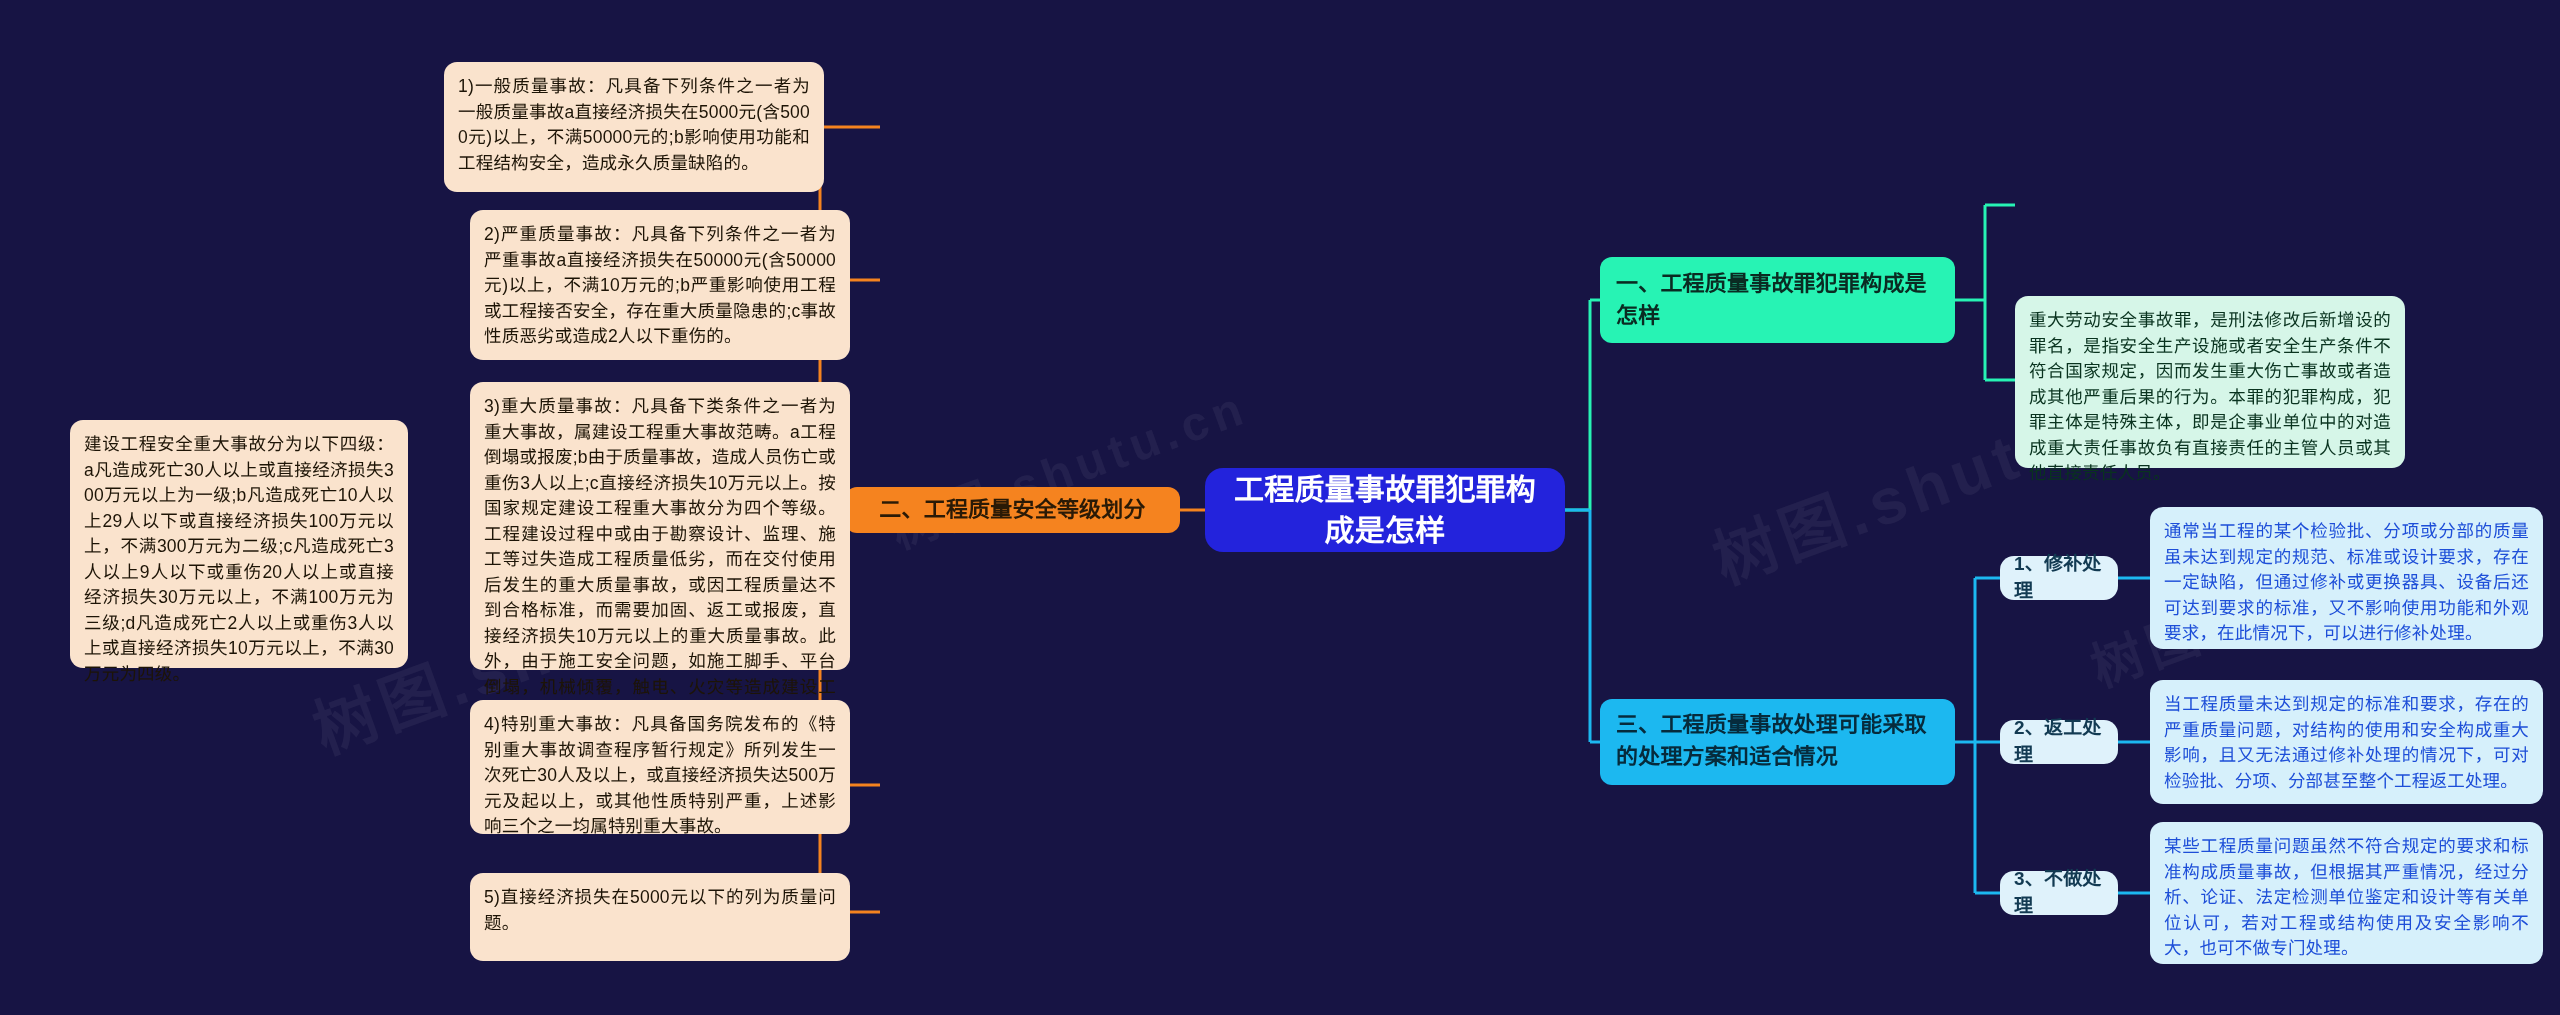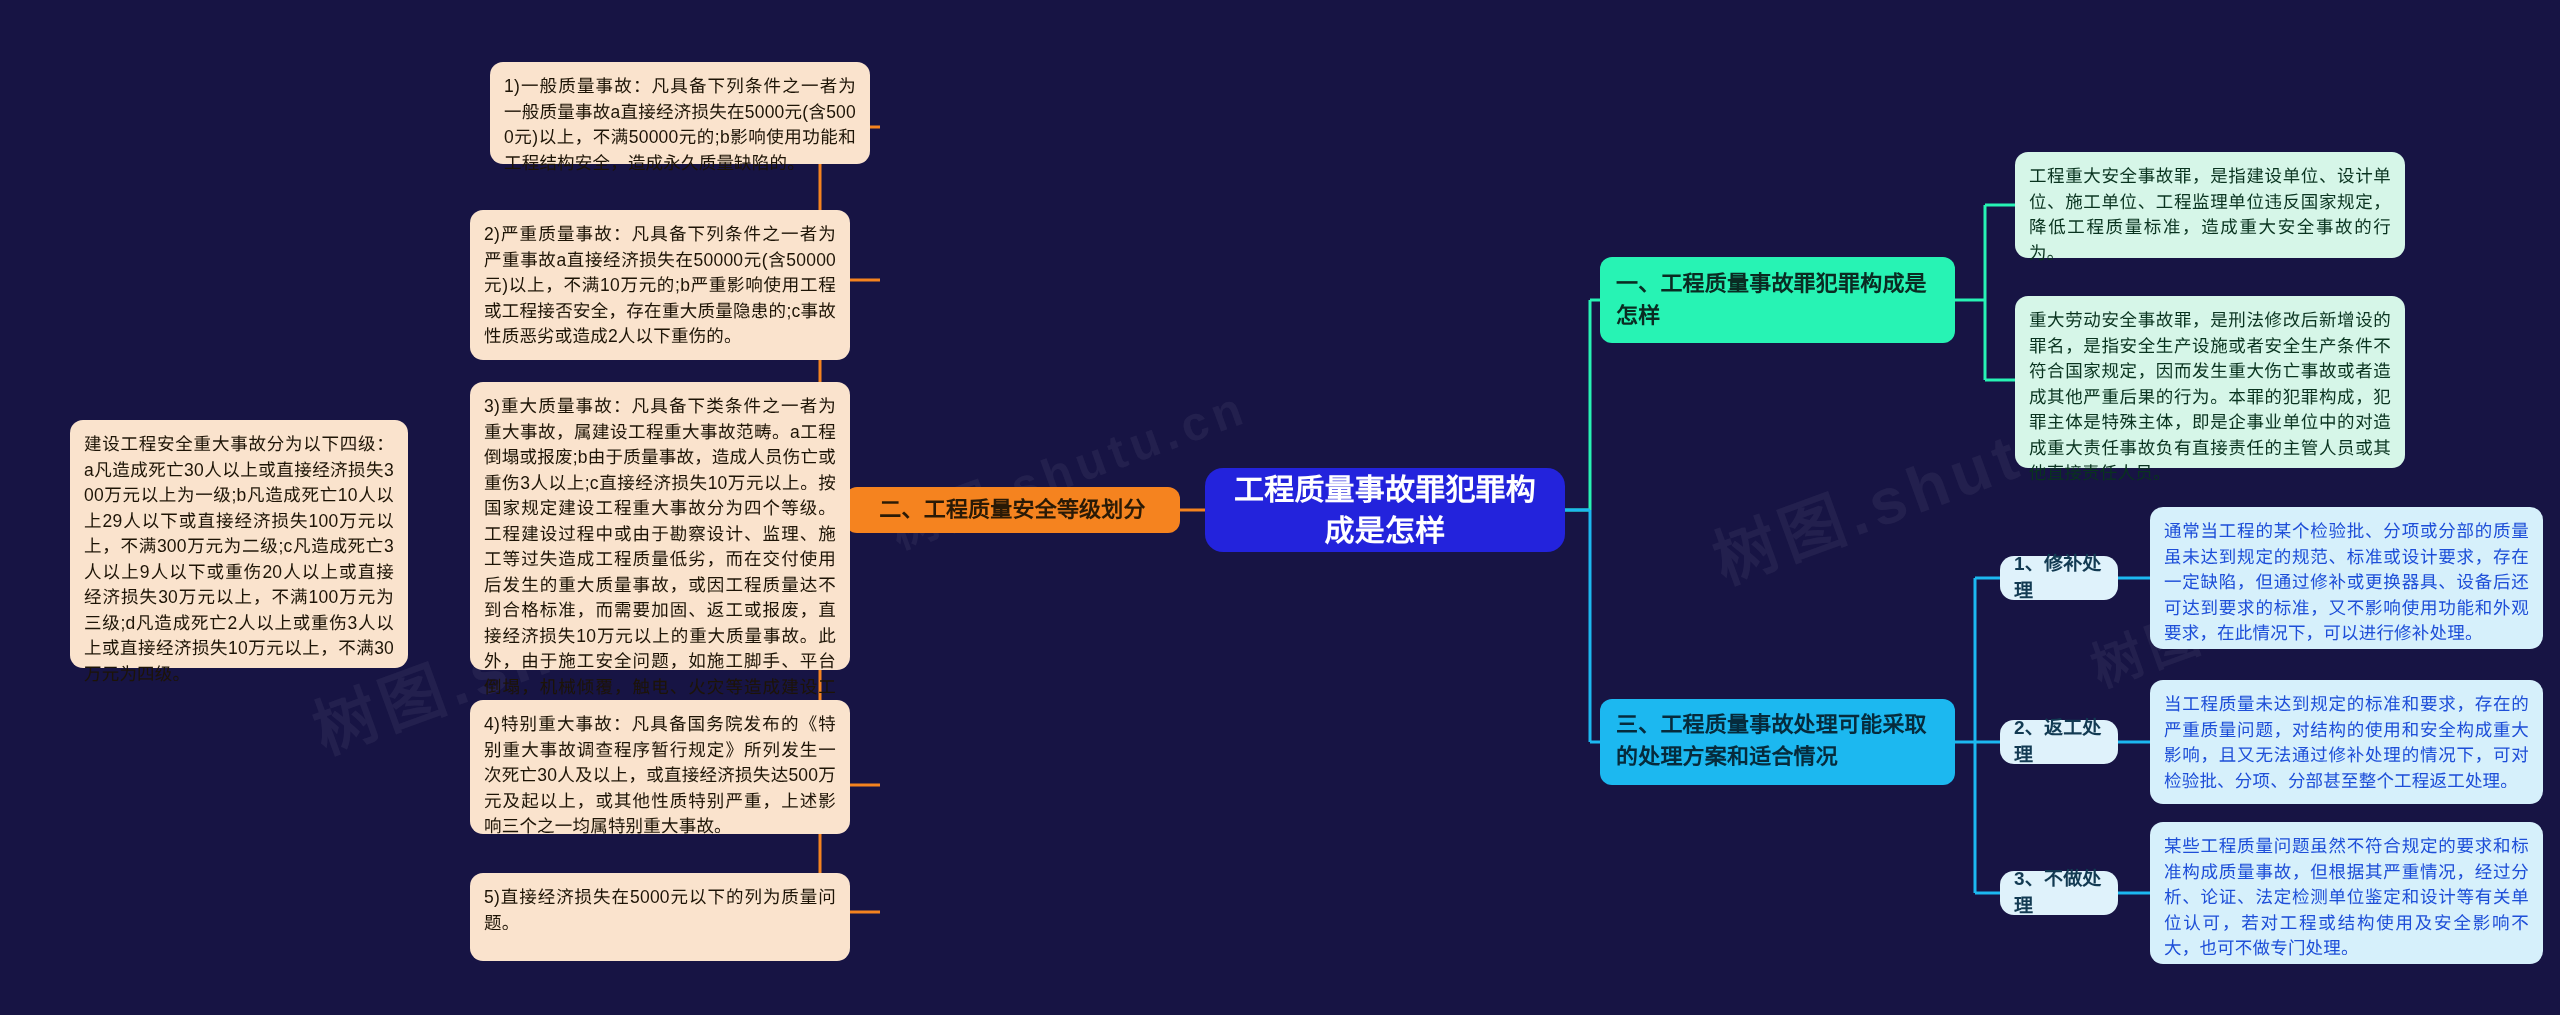--- a/index.html
+++ b/index.html
@@ -166,21 +166,21 @@
   </svg>
 
   <div class="node n-root" style="left:1205px;top:468px;width:360px;height:84px;">
     <span class="node-text">工程质量事故罪犯罪构成是怎样</span>
   </div>
 
   <div class="node n-orange" style="left:845px;top:487px;width:335px;height:46px;">
     <span class="node-text">二、工程质量安全等级划分</span>
   </div>
 
-  <div class="node n-card c-peach" style="left:490px;top:62px;width:380px;height:102px;justify-content:center;">
+  <div class="node n-card c-peach" style="left:444px;top:62px;width:380px;height:130px;justify-content:center;">
     <span class="node-text">1)一般质量事故：凡具备下列条件之一者为一般质量事故a直接经济损失在5000元(含5000元)以上，不满50000元的;b影响使用功能和工程结构安全，造成永久质量缺陷的。</span>
   </div>
 
   <div class="node n-card c-peach" style="left:470px;top:210px;width:380px;height:150px;">
     <span class="node-text">2)严重质量事故：凡具备下列条件之一者为严重事故a直接经济损失在50000元(含50000元)以上，不满10万元的;b严重影响使用工程或工程接否安全，存在重大质量隐患的;c事故性质恶劣或造成2人以下重伤的。</span>
   </div>
 
   <div class="node n-card c-peach" style="left:470px;top:382px;width:380px;height:288px;">
     <span class="node-text">3)重大质量事故：凡具备下类条件之一者为重大事故，属建设工程重大事故范畴。a工程倒塌或报废;b由于质量事故，造成人员伤亡或重伤3人以上;c直接经济损失10万元以上。按国家规定建设工程重大事故分为四个等级。工程建设过程中或由于勘察设计、监理、施工等过失造成工程质量低劣，而在交付使用后发生的重大质量事故，或因工程质量达不到合格标准，而需要加固、返工或报废，直接经济损失10万元以上的重大质量事故。此外，由于施工安全问题，如施工脚手、平台倒塌，机械倾覆，触电、火灾等造成建设工程重大事故。</span>
   </div>
@@ -194,23 +194,20 @@
   </div>
 
   <div class="node n-card c-peach" style="left:70px;top:420px;width:338px;height:248px;">
     <span class="node-text">建设工程安全重大事故分为以下四级：a凡造成死亡30人以上或直接经济损失300万元以上为一级;b凡造成死亡10人以上29人以下或直接经济损失100万元以上，不满300万元为二级;c凡造成死亡3人以上9人以下或重伤20人以上或直接经济损失30万元以上，不满100万元为三级;d凡造成死亡2人以上或重伤3人以上或直接经济损失10万元以上，不满30万元为四级。</span>
   </div>
 
   <div class="node n-green" style="left:1600px;top:257px;width:355px;height:86px;">
     <span class="node-text">一、工程质量事故罪犯罪构成是怎样</span>
   </div>
 
-  <div class="node n-card c-mint" style="left:2015px;top:152px;width:390px;height:106px;">
-    <span class="node-text">工程重大安全事故罪，是指建设单位、设计单位、施工单位、工程监理单位违反国家规定，降低工程质量标准，造成重大安全事故的行为。</span>
-  </div>
 
   <div class="node n-card c-mint" style="left:2015px;top:296px;width:390px;height:172px;">
     <span class="node-text">重大劳动安全事故罪，是刑法修改后新增设的罪名，是指安全生产设施或者安全生产条件不符合国家规定，因而发生重大伤亡事故或者造成其他严重后果的行为。本罪的犯罪构成，犯罪主体是特殊主体，即是企事业单位中的对造成重大责任事故负有直接责任的主管人员或其他直接责任人员。</span>
   </div>
 
   <div class="node n-cyan" style="left:1600px;top:699px;width:355px;height:86px;">
     <span class="node-text">三、工程质量事故处理可能采取的处理方案和适合情况</span>
   </div>
 
   <div class="node n-chip" style="left:2000px;top:556px;width:118px;height:44px;">

